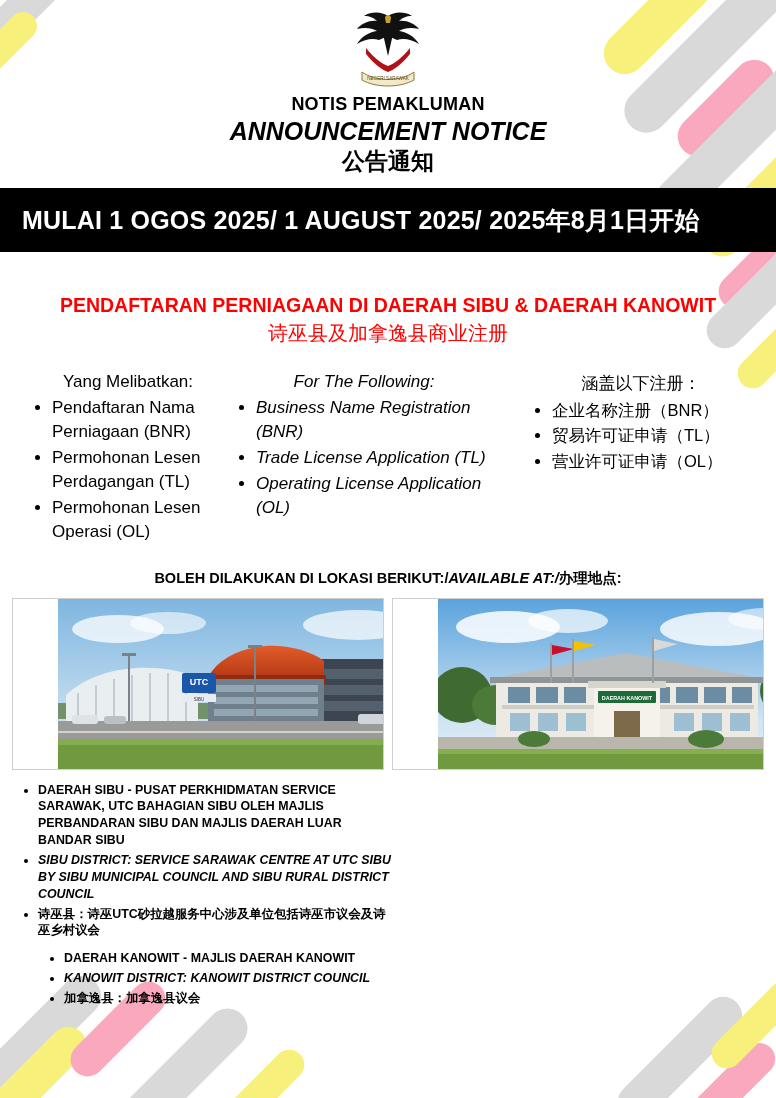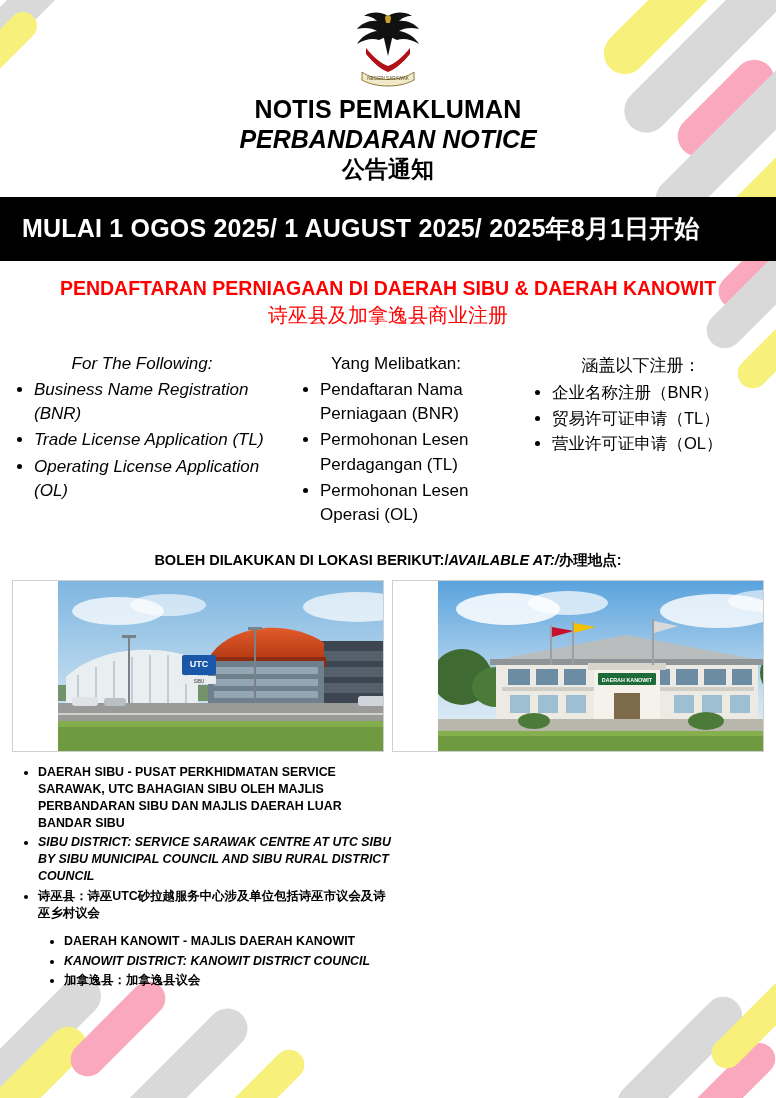--- a/index.html
+++ b/index.html
@@ -58,21 +58,21 @@
   .crest-wrap {
     padding-top: 10px;
     display: flex;
     justify-content: center;
   }
   .crest { width: 72px; height: 78px; }
 
   
   .head-block { text-align: center; margin-top: 6px; }
   .h-notis {
-    font-size: 25px;
+    font-size: 18px;
     font-weight: bold;
     letter-spacing: .2px;
     color: #000;
     line-height: 1.2;
   }
   .h-announce {
     font-size: 25px;
     font-weight: bold;
     font-style: italic;
     color: #000;
@@ -94,21 +94,21 @@
     height: 64px;
     display: flex;
     align-items: center;
     padding-left: 22px;
     font-size: 25px;
     font-weight: bold;
     letter-spacing: .2px;
   }
 
   
-  .red-block { text-align: center; margin-top: 14px; padding: 0 14px; }
+  .red-block { text-align: center; margin-top: 40px; padding: 0 14px; }
   .r1 {
     color: #ff0000;
     font-size: 19.5px;
     font-weight: bold;
     line-height: 1.35;
   }
   .r2 {
     color: #ff0000;
     font-size: 19.5px;
     font-weight: bold;
@@ -244,48 +244,48 @@
 
       <path d="M14 38 C22 48 30 54 36 56 C42 54 50 48 58 38 L58 44 C50 54 42 60 36 62 C30 60 22 54 14 44 Z" fill="#b11217"></path>
 
       <path d="M10 62 C24 72 48 72 62 62 L62 70 C48 78 24 78 10 70 Z" fill="#f2e9c9" stroke="#8a7a3a" stroke-width="1"></path>
       <text x="36" y="70" font-size="4.6" text-anchor="middle" fill="#5a4a1a" font-family="Liberation Sans, sans-serif">NEGERI SARAWAK</text>
     </svg>
   </div>
 
   <div class="head-block">
     <div class="h-notis">NOTIS PEMAKLUMAN</div>
-    <div class="h-announce">PERBANDARAN NOTICE</div>
+    <div class="h-announce">ANNOUNCEMENT NOTICE</div>
     <div class="h-cn">公告通知</div>
   </div>
 
   <div class="band">MULAI 1 OGOS 2025/ 1 AUGUST 2025/ 2025年8月1日开始</div>
 
   <div class="red-block">
     <div class="r1">PENDAFTARAN PERNIAGAAN DI DAERAH SIBU &amp; DAERAH KANOWIT</div>
     <div class="r3">诗巫县及加拿逸县商业注册</div>
   </div>
 
   <div class="cols">
+
+    <div class="col col-1">
+      <div class="col-title">Yang Melibatkan:</div>
+      <ul class="plain">
+        <li>Pendaftaran Nama Perniagaan (BNR)</li>
+        <li>Permohonan Lesen Perdagangan (TL)</li>
+        <li>Permohonan Lesen Operasi (OL)</li>
+      </ul>
+    </div>
 
     <div class="col col-2">
       <div class="col-title it">For The Following:</div>
       <ul class="plain it">
         <li>Business Name Registration (BNR)</li>
         <li>Trade License Application (TL)</li>
         <li>Operating License Application (OL)</li>
-      </ul>
-    </div>
-
-    <div class="col col-1">
-      <div class="col-title">Yang Melibatkan:</div>
-      <ul class="plain">
-        <li>Pendaftaran Nama Perniagaan (BNR)</li>
-        <li>Permohonan Lesen Perdagangan (TL)</li>
-        <li>Permohonan Lesen Operasi (OL)</li>
       </ul>
     </div>
 
     <div class="col col-3">
       <div class="col-title">涵盖以下注册：</div>
       <ul class="plain">
         <li>企业名称注册（BNR）</li>
         <li>贸易许可证申请（TL）</li>
         <li>营业许可证申请（OL）</li>
       </ul>

